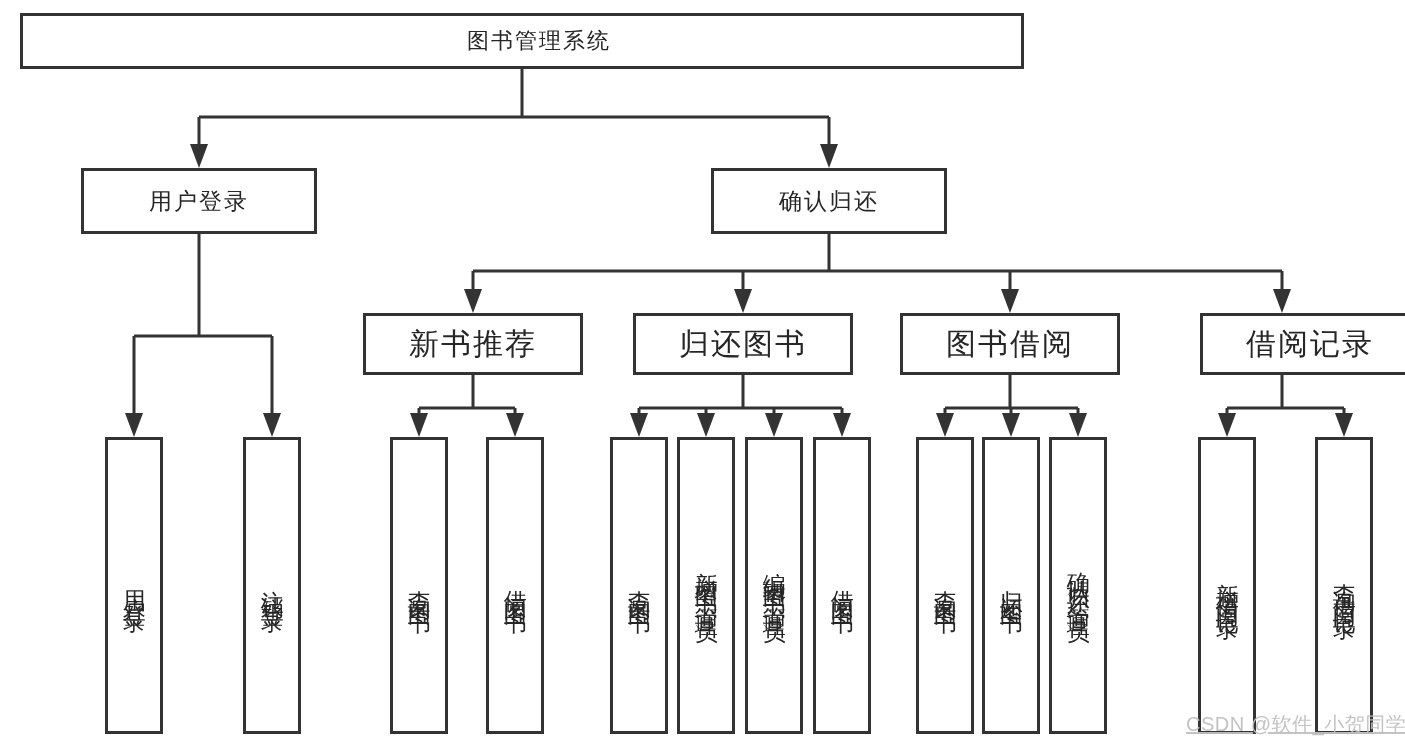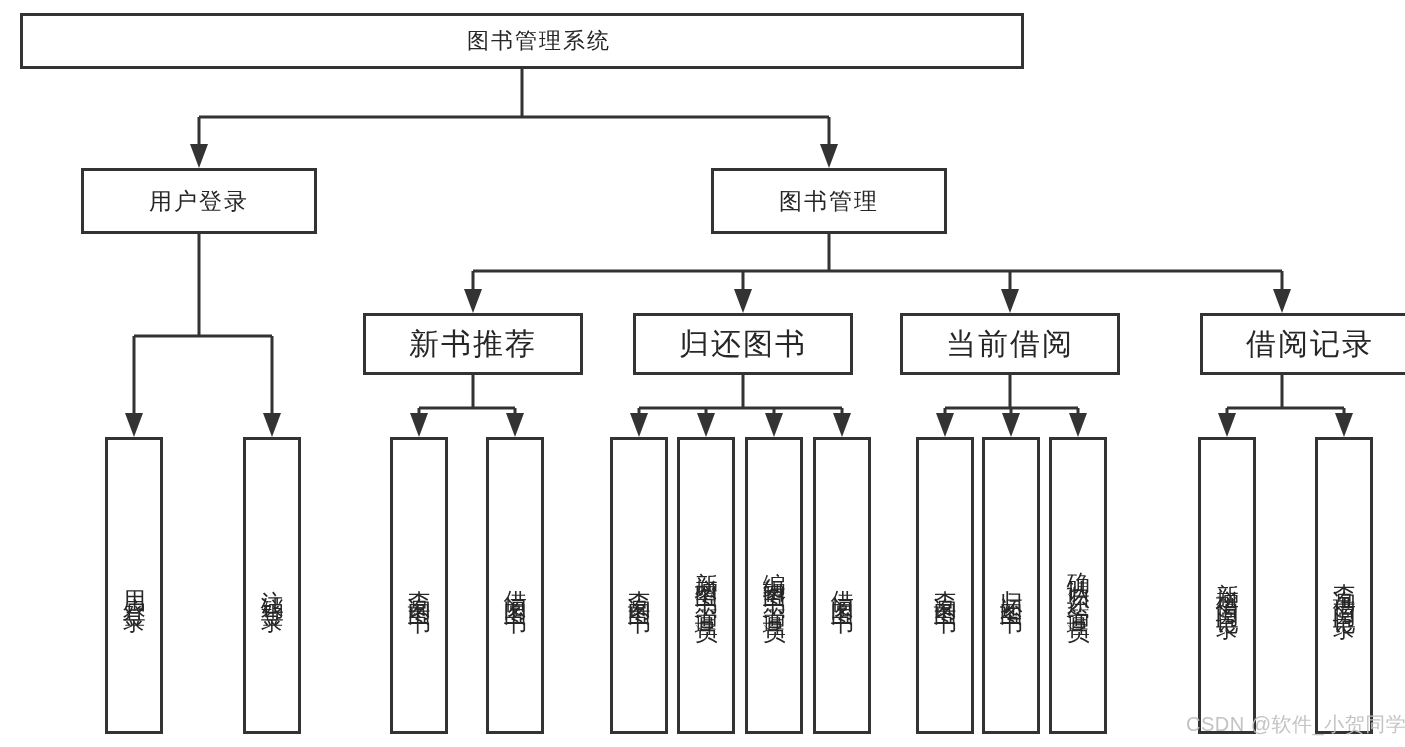--- a/index.html
+++ b/index.html
@@ -24,20 +24,21 @@
   }
   .leaf span{
     writing-mode:vertical-rl;text-orientation:mixed;
     font-size:23px;letter-spacing:7px;line-height:1.1;
     max-height:288px;white-space:nowrap;color:#262626;
   }
   #watermark{
     position:absolute;left:1186px;top:711px;z-index:5;
     font-size:20px;color:rgba(192,192,192,0.95);letter-spacing:0.5px;
     white-space:nowrap;
+    text-decoration:underline;
   }
 </style>
 </head>
 <body>
 
 <svg id="connector-layer" width="1405" height="747" viewBox="0 0 1405 747">
   <g stroke="#333333" stroke-width="3" fill="none">
 
     <path d="M522,69 V117 M199,117 H829 M199,117 V158 M829,117 V158"></path>
 
@@ -72,25 +73,25 @@
     <polygon points="1002,413 1020,413 1011,437"></polygon>
     <polygon points="1069,413 1087,413 1078,437"></polygon>
     <polygon points="1218,413 1236,413 1227,437"></polygon>
     <polygon points="1335,413 1353,413 1344,437"></polygon>
   </g>
 </svg>
 
 <div class="node node-root">图书管理系统</div>
 
 <div class="node node-l2" style="left:81px">用户登录</div>
-<div class="node node-l2" style="left:711px">图书管理</div>
+<div class="node node-l2" style="left:711px">确认归还</div>
 
 <div class="node node-l3" style="left:363px">新书推荐</div>
 <div class="node node-l3" style="left:633px">归还图书</div>
-<div class="node node-l3" style="left:900px">当前借阅</div>
+<div class="node node-l3" style="left:900px">图书借阅</div>
 <div class="node node-l3" style="left:1200px">借阅记录</div>
 
 <div class="leaf" style="left:105px">
   <span>用户登录</span>
   </div>
 <div class="leaf" style="left:243px">
   <span>注销登录</span>
   </div>
 
 <div class="leaf" style="left:390px">

